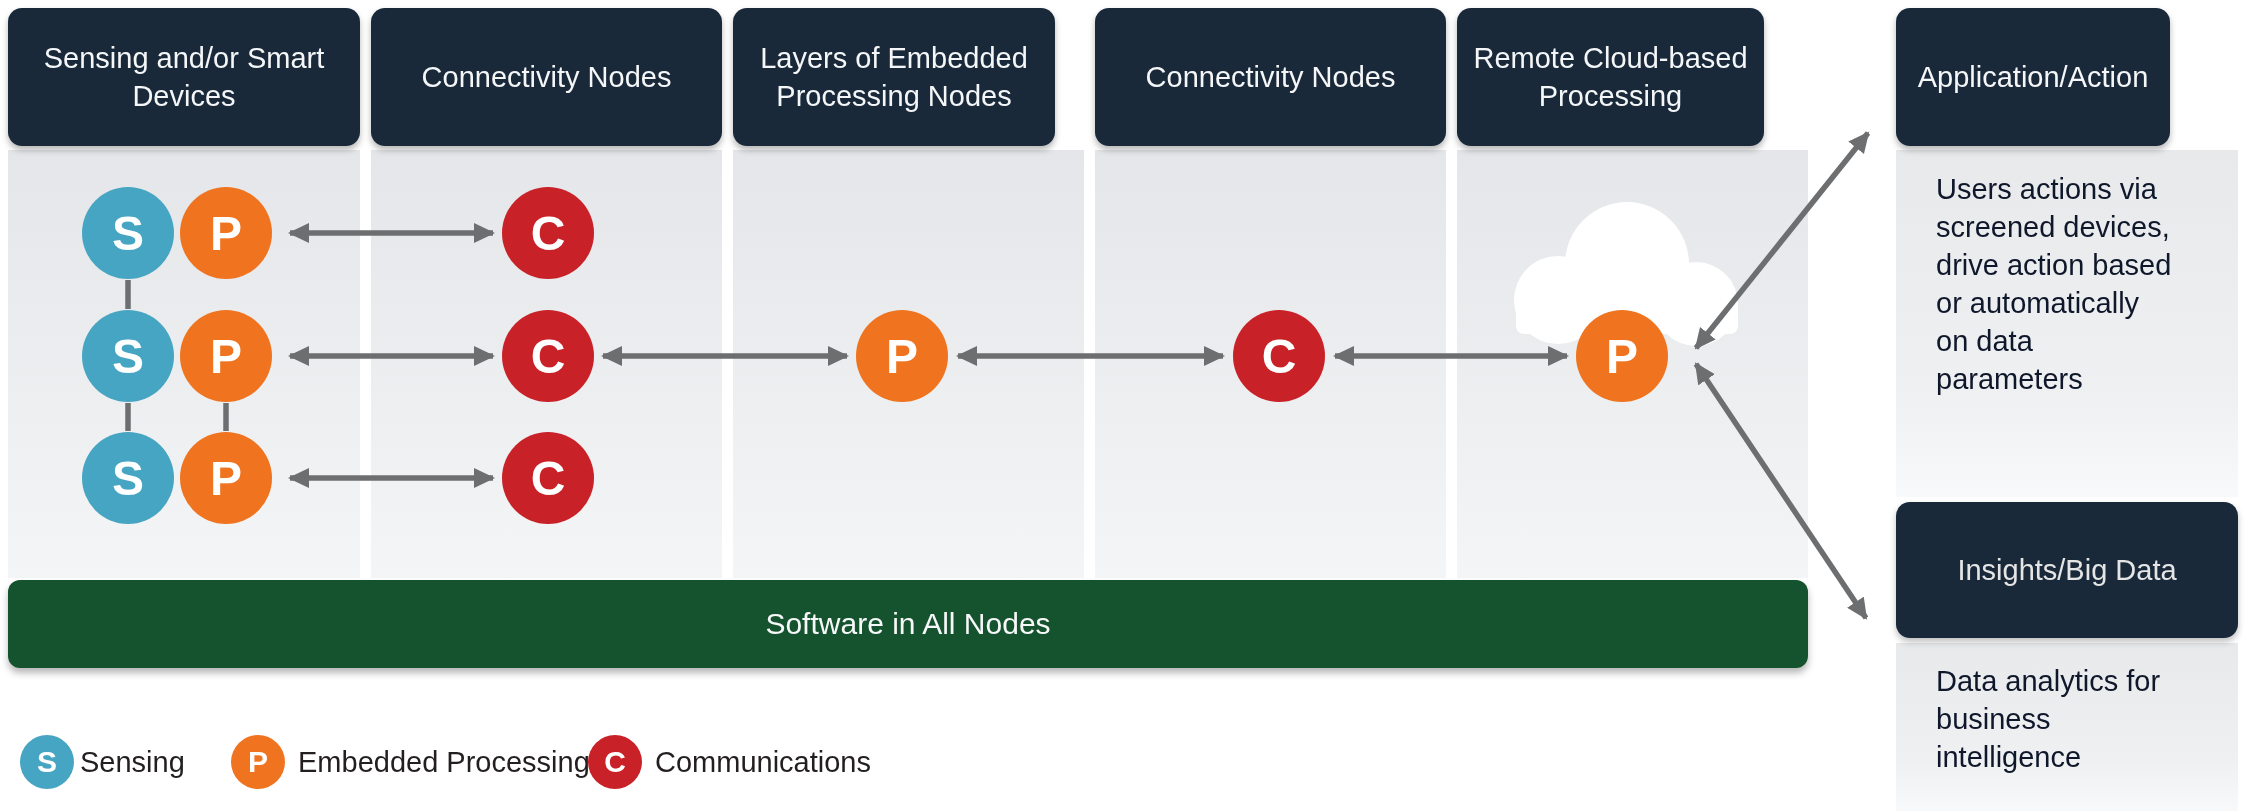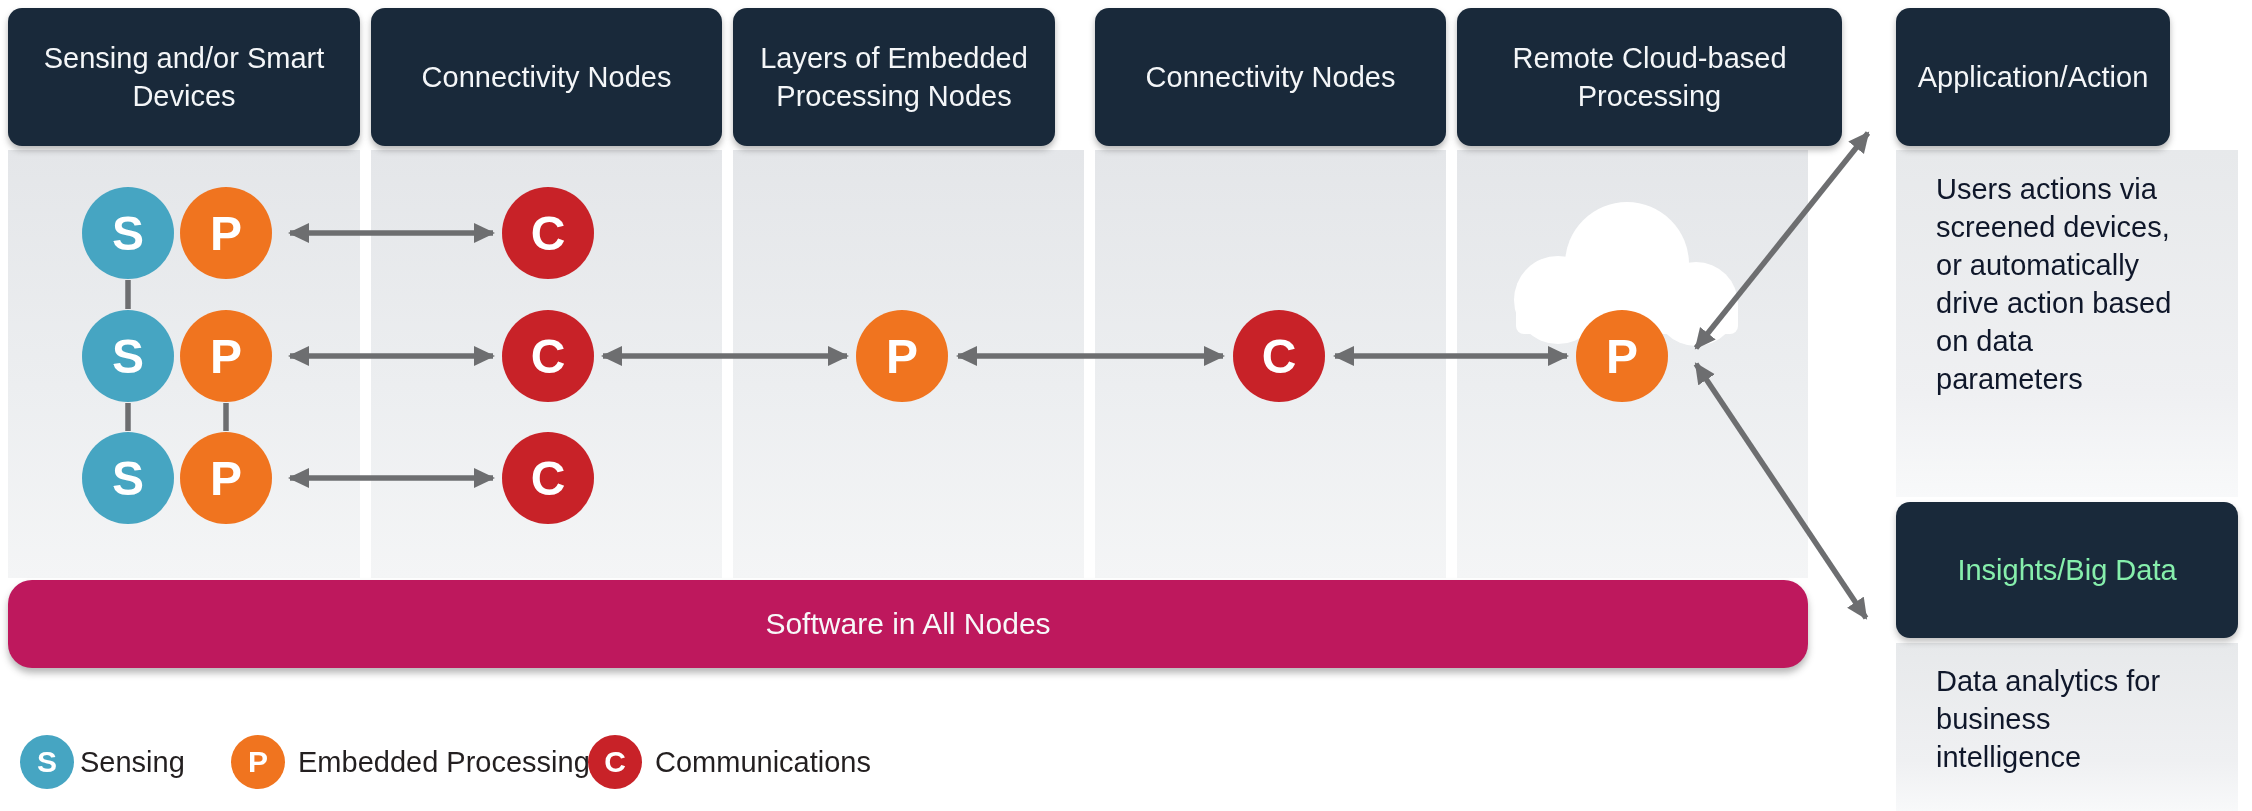--- a/index.html
+++ b/index.html
@@ -17,27 +17,27 @@
     background:linear-gradient(180deg,#e7e9eb 0%,#eff0f2 70%,#f8f9fa 100%);
   }
   
   .hdr{
     position:absolute;top:8px;height:138px;background:#19293a;border-radius:14px;
     color:#f4f6f8;display:flex;align-items:center;justify-content:center;text-align:center;
     font-size:29px;line-height:1.32;box-shadow:0 4px 6px rgba(50,50,50,.35);z-index:5;
     padding:0 14px;box-sizing:border-box;
   }
   .darkbox{
-    position:absolute;background:#19293a;border-radius:14px;color:#86efac;
+    position:absolute;background:#19293a;border-radius:14px;color:#e5e5e5;
     display:flex;align-items:center;justify-content:center;text-align:right;
     font-size:29px;box-shadow:0 4px 6px rgba(50,50,50,.3);z-index:5;
   }
   #software-bar{
-    position:absolute;left:8px;top:580px;width:1800px;height:88px;background:#be185d;
-    border-radius:24px;color:#f7f8f9;display:flex;align-items:center;justify-content:center;
+    position:absolute;left:8px;top:580px;width:1800px;height:88px;background:#14532d;
+    border-radius:12px;color:#f7f8f9;display:flex;align-items:center;justify-content:center;
     font-size:30px;box-shadow:0 5px 7px rgba(50,50,50,.35);z-index:6;
   }
   
   .node{
     position:absolute;width:92px;height:92px;border-radius:50%;color:#ffffff;
     font-weight:bold;font-size:48px;display:flex;align-items:center;justify-content:center;
     z-index:4;
   }
   .s{background:#46a5c2;}
   .p{background:#f0741f;}
@@ -97,21 +97,21 @@
     <line x1="1335" y1="356" x2="1567" y2="356" stroke="#6d6e70" stroke-width="5.5" marker-start="url(#ah)" marker-end="url(#ah)"></line>
 
     <line x1="1696" y1="348" x2="1868" y2="133" stroke="#6d6e70" stroke-width="5.5" marker-start="url(#ah)" marker-end="url(#ah)"></line>
     <line x1="1696" y1="364" x2="1866" y2="618" stroke="#6d6e70" stroke-width="5.5" marker-start="url(#ah)" marker-end="url(#ah)"></line>
   </svg>
 
   <div class="hdr" style="left:8px;width:352px;">Sensing and/or Smart Devices</div>
   <div class="hdr" style="left:371px;width:351px;">Connectivity Nodes</div>
   <div class="hdr" style="left:733px;width:322px;">Layers of Embedded Processing Nodes</div>
   <div class="hdr" style="left:1095px;width:351px;">Connectivity Nodes</div>
-  <div class="hdr" style="left:1457px;width:385px;">Remote Cloud-based Processing</div>
+  <div class="hdr" style="left:1457px;width:307px;">Remote Cloud-based Processing</div>
   <div class="hdr" style="left:1896px;width:274px;">Application/Action</div>
 
   <div class="darkbox" style="left:1896px;top:502px;width:342px;height:136px;">Insights/Big Data</div>
 
   <div id="software-bar">Software in All Nodes</div>
 
   <div class="node s" style="left:82px;top:187px;">S</div>
   <div class="node s" style="left:82px;top:310px;">S</div>
   <div class="node s" style="left:82px;top:432px;">S</div>
   <div class="node p" style="left:180px;top:187px;">P</div>
@@ -124,22 +124,22 @@
 
   <div class="node p" style="left:856px;top:310px;">P</div>
 
   <div class="node c" style="left:1233px;top:310px;">C</div>
 
   <div class="node p" style="left:1576px;top:310px;">P</div>
 
   <div class="rp-text" style="top:170px;">
     <div class="rp-line">Users actions via</div>
     <div class="rp-line">screened devices,</div>
+    <div class="rp-line">drive action based</div>
     <div class="rp-line">or automatically</div>
-    <div class="rp-line">drive action based</div>
     <div class="rp-line">on data</div>
     <div class="rp-line">parameters</div>
   </div>
 
   <div class="rp-text" style="top:662px;">
     <div class="rp-line">Data analytics for</div>
     <div class="rp-line">business</div>
     <div class="rp-line">intelligence</div>
   </div>
 

